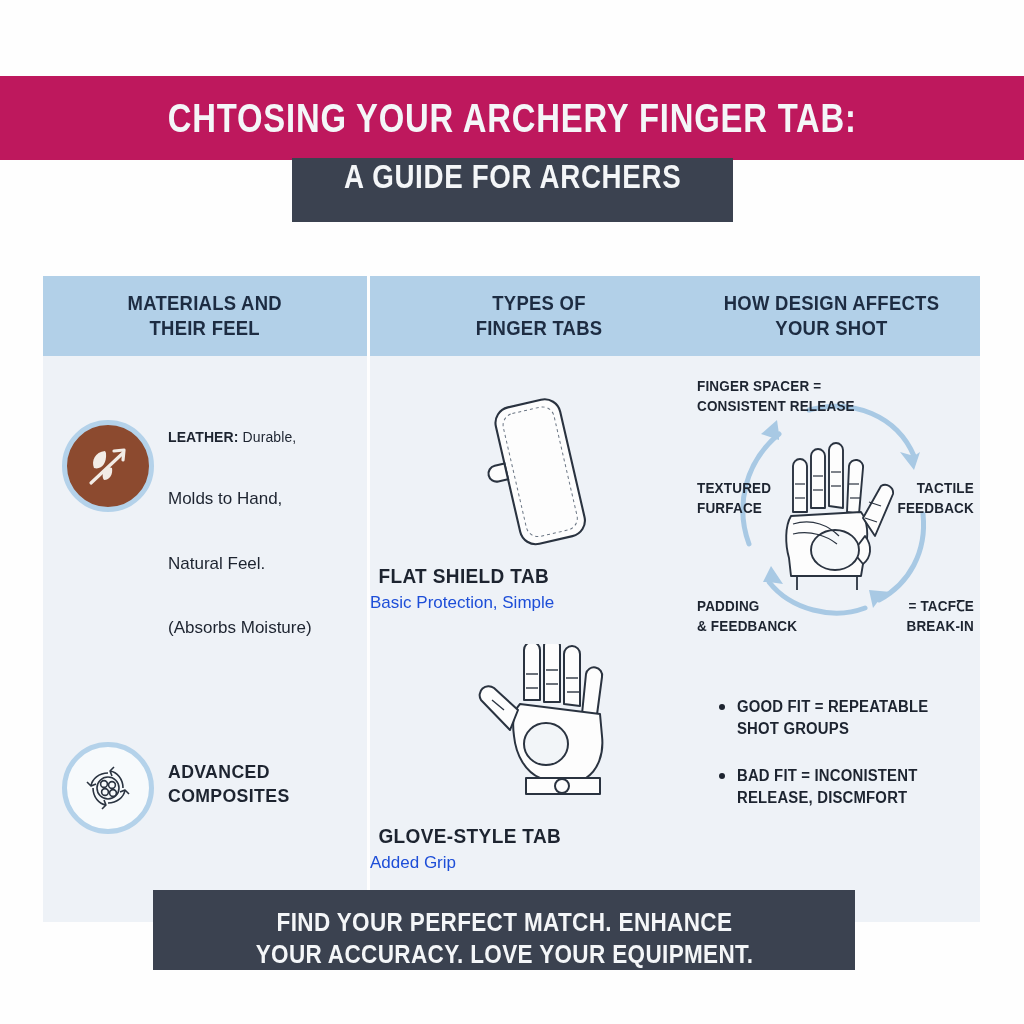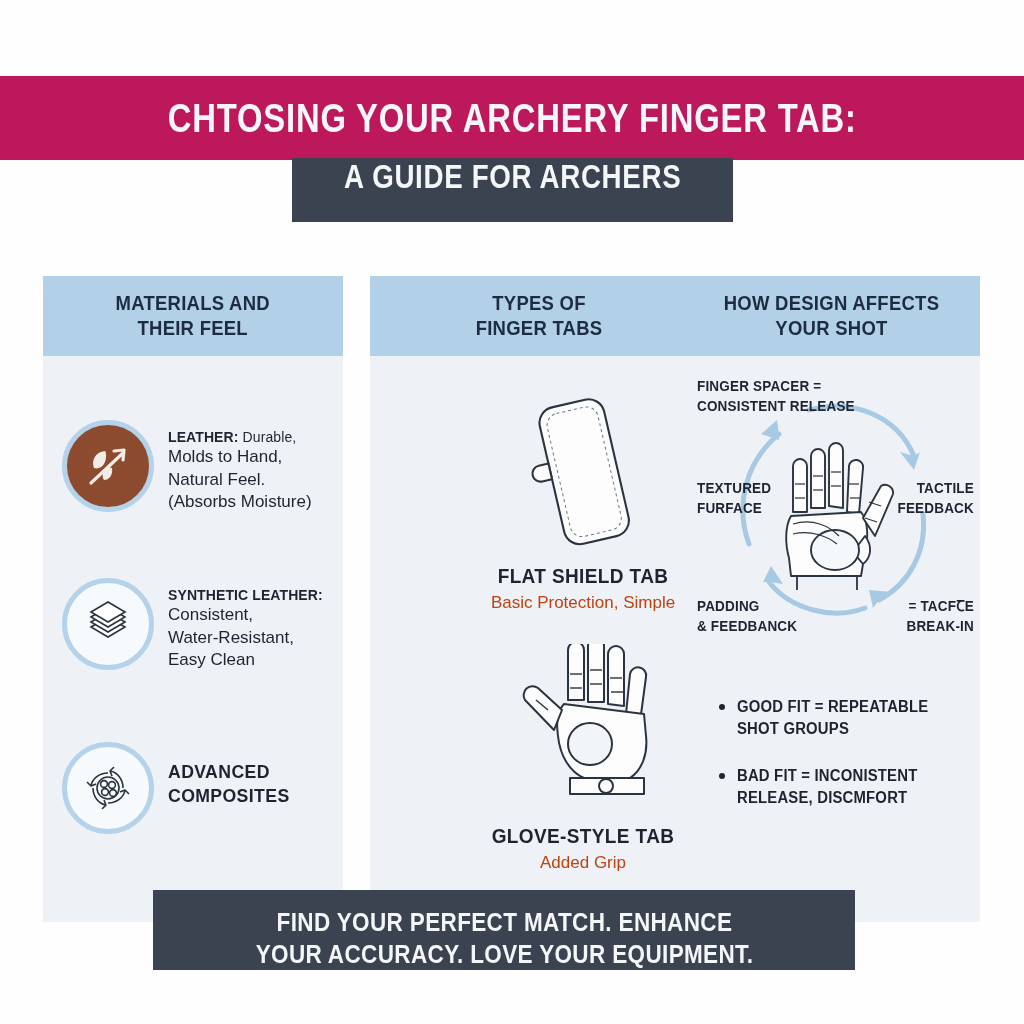--- a/index.html
+++ b/index.html
@@ -36,21 +36,21 @@
     color:#f4f6f8;
     font-size:33px;
     font-weight:bold;
     letter-spacing:0.8px;
     transform:scaleX(0.84);
     white-space:nowrap;
   }
 
   
   .col{position:absolute;top:276px;background:#eef2f7;}
-  .col-1{left:43px;width:300px;height:646px;}
+  .col-1{left:43px;width:300px;height:646px;padding-left:24px;}
   .col-2{left:370px;width:338px;height:646px;}
   .col-3{left:683px;width:297px;height:646px;}
 
   .col-head{
     position:absolute;left:0;top:0;width:100%;height:80px;
     background:#b2d0e8;
     display:flex;align-items:center;justify-content:center;
     box-sizing:border-box;
   }
   .col-head-text{
@@ -78,39 +78,39 @@
   }
   .icon-circle.brown{background:#8c4a2f;border-color:#b4d2ea;}
 
   .mat-text{margin-left:14px;padding-top:8px;}
   .mat-strong{
     color:#1d2430;font-size:14px;font-weight:bold;line-height:1.32;
     letter-spacing:0.1px;
   }
   .mat-strong .reg{font-weight:normal;}
   .mat-body{
-    color:#1d2430;font-size:17px;font-weight:normal;line-height:1.32;
+    color:#1d2430;font-size:17px;font-weight:normal;line-height:1.32;margin-top:42px;
   }
   .mat-title-only{
     color:#1d2430;font-size:19px;font-weight:bold;line-height:1.28;
     letter-spacing:0.4px;transform:scaleX(0.93);transform-origin:left center;
   }
 
   
-  .type-block{position:absolute;width:100%;text-align:center;padding-left:44px;}
+  .type-block{position:absolute;width:100%;}
   .type-1{top:108px;}
   .type-2{top:368px;}
   .type-art{height:175px;display:flex;align-items:center;justify-content:center;}
   .type-art-2{height:175px;display:flex;align-items:flex-end;justify-content:center;}
   .type-title{
     color:#1d2430;font-size:20px;font-weight:bold;letter-spacing:0.4px;
     margin-top:6px;transform:scaleX(0.95);
   }
   .type-sub{
-    color:#c2410c;font-size:17px;font-weight:normal;margin-top:5px;
+    color:#1d4ed8;font-size:17px;font-weight:normal;margin-top:5px;
   }
 
   
   .cycle{position:absolute;left:0;top:88px;width:297px;height:310px;}
   .cyc-label{
     position:absolute;color:#1d2430;font-size:15px;font-weight:bold;
     line-height:1.3;letter-spacing:0.2px;transform:scaleX(0.9);
     transform-origin:left top;white-space:nowrap;
   }
   .cyc-tl{left:14px;top:12px;}
@@ -171,38 +171,20 @@
         </svg>
       </div>
       <div class="mat-text">
         <div class="mat-strong"><span>LEATHER:</span><span class="reg"> Durable,</span></div>
         <div class="mat-body">Molds to Hand,</div>
         <div class="mat-body">Natural Feel.</div>
         <div class="mat-body">(Absorbs Moisture)</div>
       </div>
     </div>
 
-    <div class="mat-item mat-2">
-      <div class="icon-circle">
-        <svg width="62" height="62" viewBox="0 0 62 62">
-          <g stroke="#2a3340" stroke-width="1.6" fill="#ffffff">
-            <path d="M14 34 L31 24 L48 34 L31 44 Z"></path>
-            <path d="M14 29 L31 19 L48 29 L31 39 Z"></path>
-            <path d="M14 24 L31 14 L48 24 L31 34 Z"></path>
-            <path d="M14 19 L31 9 L48 19 L31 29 Z"></path>
-          </g>
-        </svg>
-      </div>
-      <div class="mat-text">
-        <div class="mat-strong">SYNTHETIC LEATHER:</div>
-        <div class="mat-body">Consistent,</div>
-        <div class="mat-body">Water-Resistant,</div>
-        <div class="mat-body">Easy Clean</div>
-      </div>
-    </div>
 
     <div class="mat-item mat-3">
       <div class="icon-circle">
         <svg width="66" height="66" viewBox="0 0 66 66">
           <g stroke="#2a3340" stroke-width="1.6" fill="none" stroke-linejoin="round">
             <circle cx="33" cy="33" r="11"></circle>
             <circle cx="29" cy="29" r="3.4"></circle>
             <circle cx="37" cy="30" r="3.4"></circle>
             <circle cx="30" cy="37" r="3.4"></circle>
             <circle cx="38" cy="38" r="3.4"></circle>

